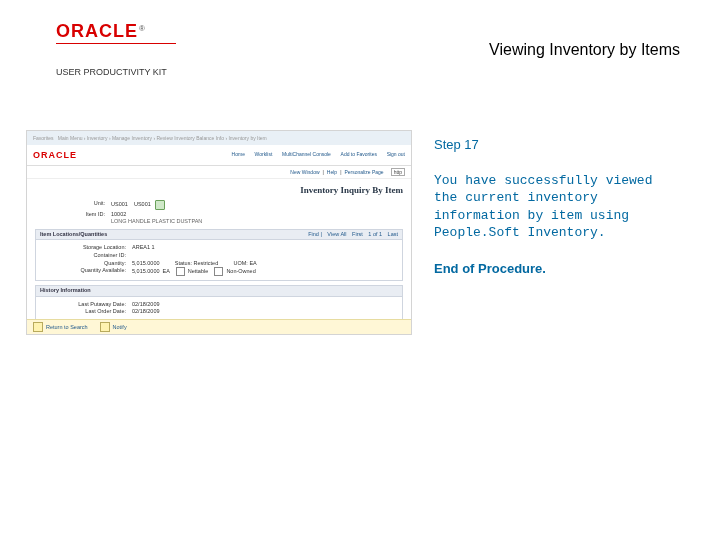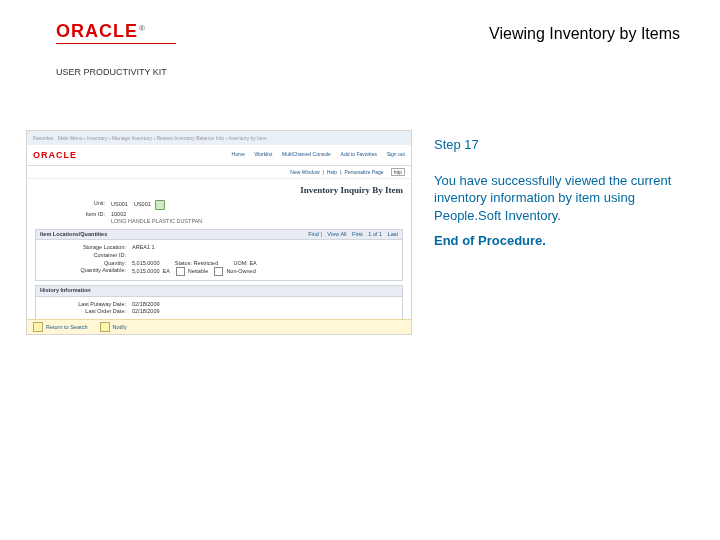--- a/index.html
+++ b/index.html
@@ -5,26 +5,26 @@
   html,body{margin:0;padding:0;font-family:Arial,Helvetica,sans-serif;background:#fff;}
   .page{width:720px;height:540px;position:relative;background:#fff;border-radius:31px;}
 
   
   .hdr{position:absolute;top:22px;left:56px;right:40px;display:flex;justify-content:space-between;align-items:flex-start;}
   .brand{font-size:0;line-height:0;}
   .brand .logo{font:700 18px/1 Arial;color:#d80000;letter-spacing:1px;}
   .brand .tm{font:400 8px/1 Arial;color:#555;position:relative;top:-6px;left:1px;}
   .brand .sep{border:none;border-top:1px solid #d80000;margin:3px 0 2px 0;width:120px;}
   .brand .sub{font:9px/1 Arial;color:#333;letter-spacing:0;margin-top:24px;}
-  .title{font:400 16px/1.2 Arial;color:#000;margin-top:2px;}
+  .title{font:400 16px/1.2 Arial;color:#000;margin-top:18px;}
 
   
   .instr{position:absolute;left:434px;top:136px;width:246px;font:13px/1.35 Arial;color:#0369a1;}
   .instr .step{margin-bottom:18px;}
-  .instr .body{margin-bottom:8px;}
+  .instr .body{margin-bottom:18px;font-family:Liberation Mono, monospace;}
   .instr .end{font-weight:700;}
 
   
   .shot{position:absolute;left:26px;top:130px;width:384px;height:203px;border:1px solid #d4d4d4;background:#fff;font:6px/1.2 Arial;color:#444;overflow:hidden;}
   .shot .row{display:flex;align-items:center;}
   .shot .topbar{background:#e9f0f6;height:12px;padding:1px 6px;justify-content:space-between;}
   .crumb{color:#235a8c;font-size:5px;}
   .crumb span{color:#999;}
   .shot .orbar{background:#fff;height:20px;border-bottom:1px solid #ddd;padding:0 6px;justify-content:space-between;}
   .ora{font:700 9px/1 Arial;color:#d80000;letter-spacing:1px;}

